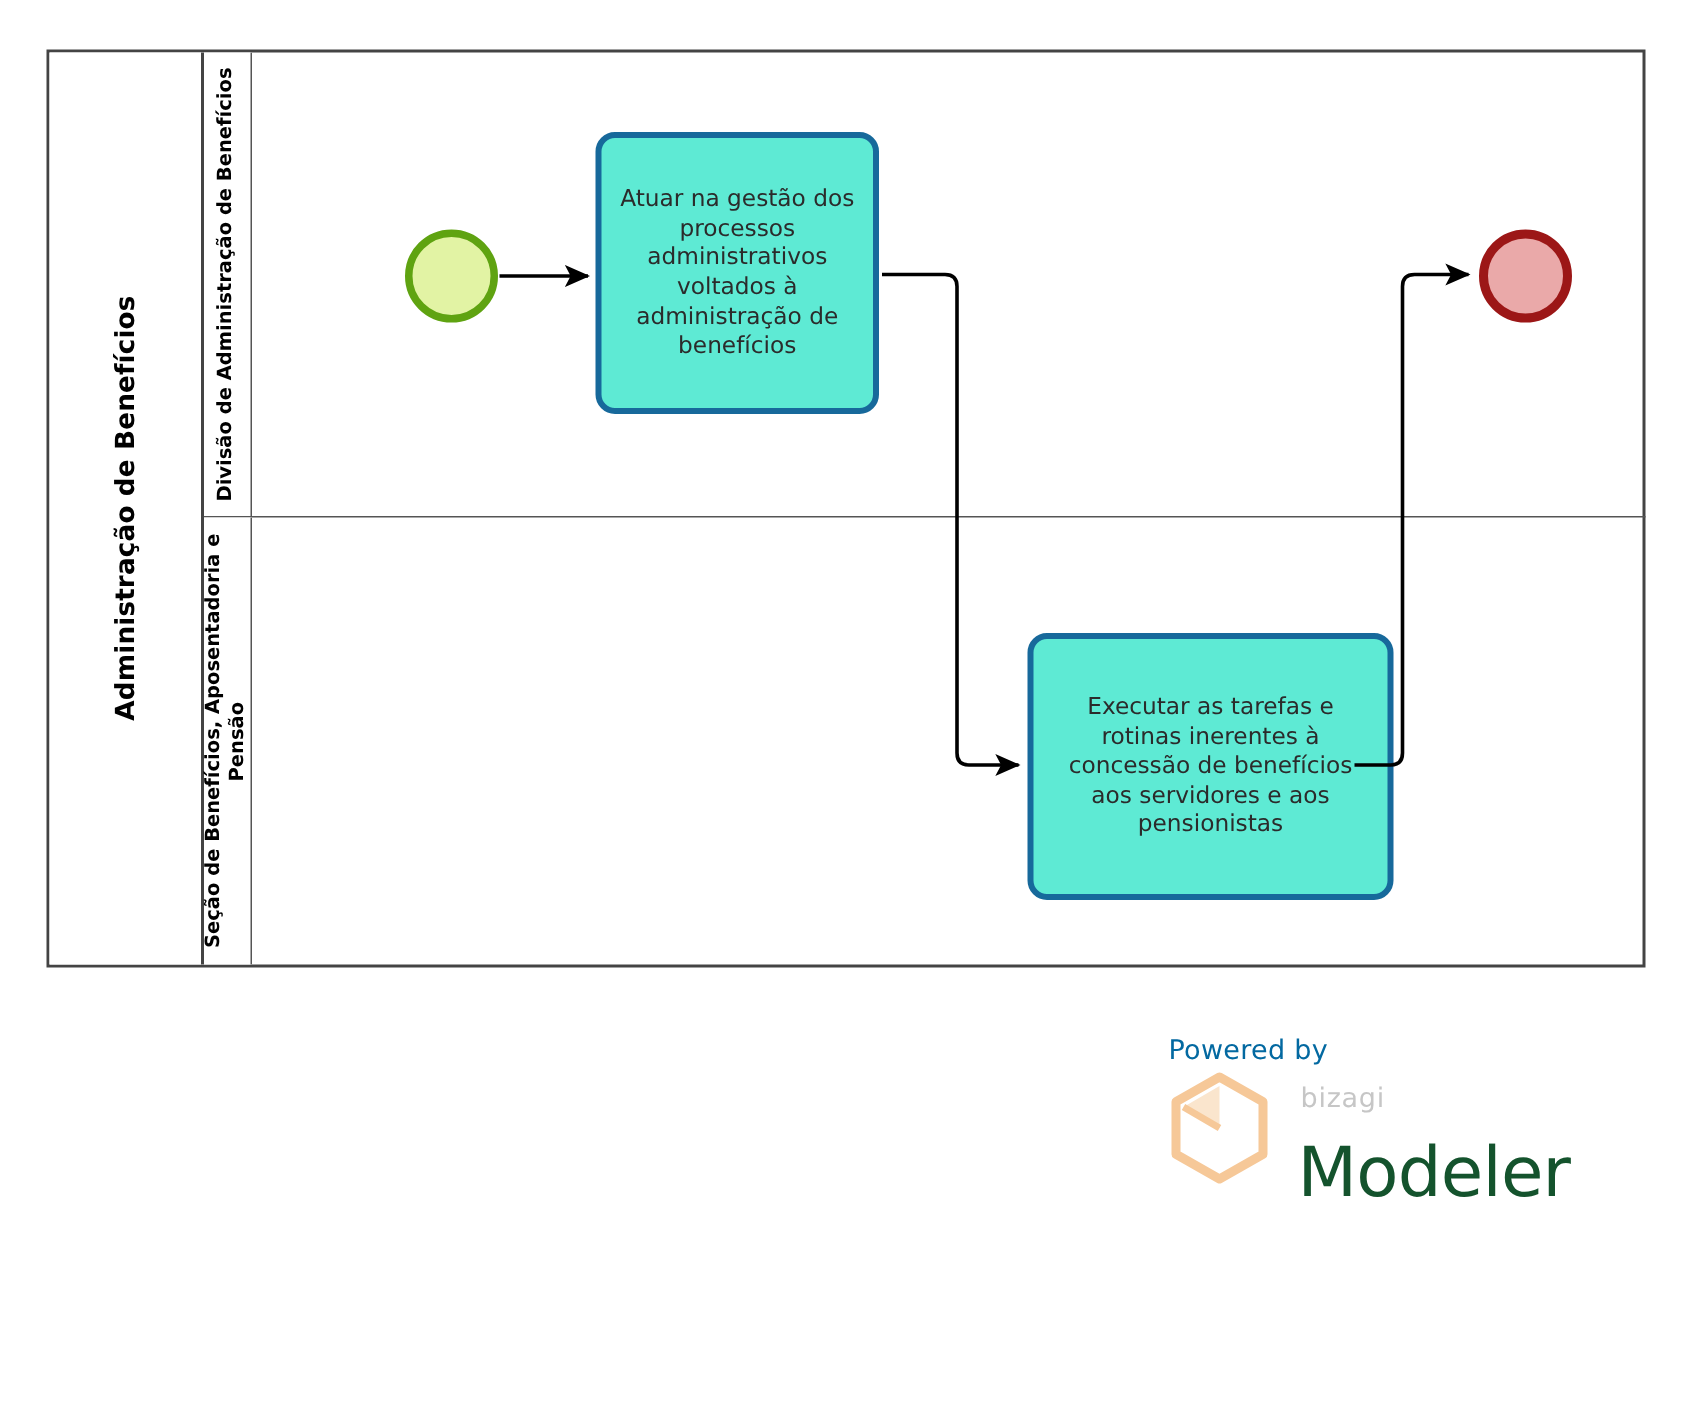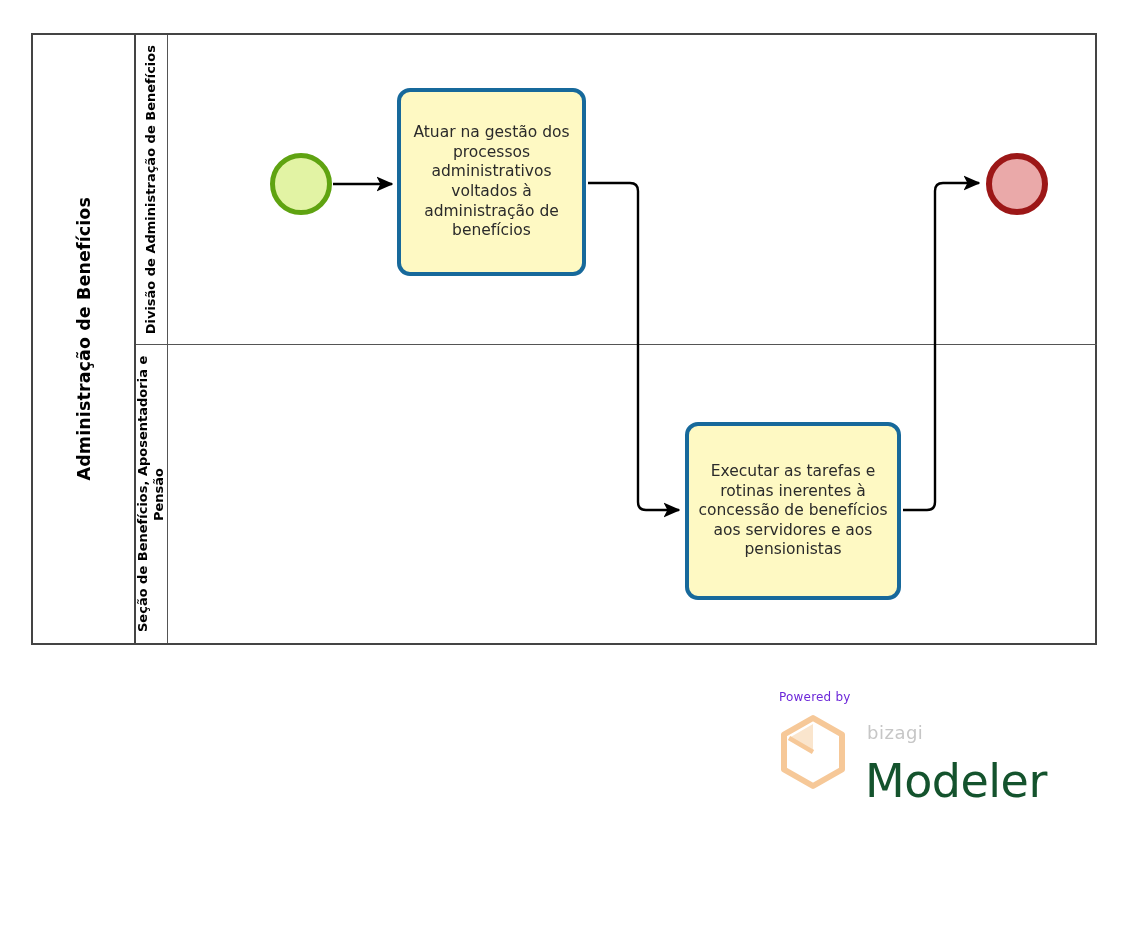--- a/index.html
+++ b/index.html
@@ -121,21 +121,21 @@
     width: 62px;
     height: 62px;
     background: #eaa9a9;
     border: 6px solid #9c1717;
   }
 
   
   .task {
     position: absolute;
     box-sizing: border-box;
-    background: #fef9c3;
+    background: #5eead4;
     border: 4px solid #17699b;
     border-radius: 13px;
     display: flex;
     align-items: center;
     justify-content: center;
     padding: 6px 9px;
   }
   .task-label {
     font-size: 15.5px;
     line-height: 1.26;
@@ -145,21 +145,21 @@
   }
   .task-1 {
     left: 397px;
     top: 88px;
     width: 189px;
     height: 188px;
   }
   .task-2 {
     left: 685px;
     top: 422px;
-    width: 216px;
+    width: 244px;
     height: 178px;
   }
 
   
   #flows {
     position: absolute;
     left: 0;
     top: 0;
     width: 1128px;
     height: 940px;
@@ -171,22 +171,22 @@
     position: absolute;
     left: 779px;
     top: 690px;
     width: 260px;
     height: 100px;
   }
   .logo-powered {
     position: absolute;
     left: 0;
     top: 0;
-    font-size: 12px;
-    color: #6d28d9;
+    font-size: 18px;
+    color: #0369a1;
     letter-spacing: 0.2px;
   }
   .logo-hex {
     position: absolute;
     left: -3px;
     top: 24px;
     width: 74px;
     height: 76px;
   }
   .logo-bizagi {

